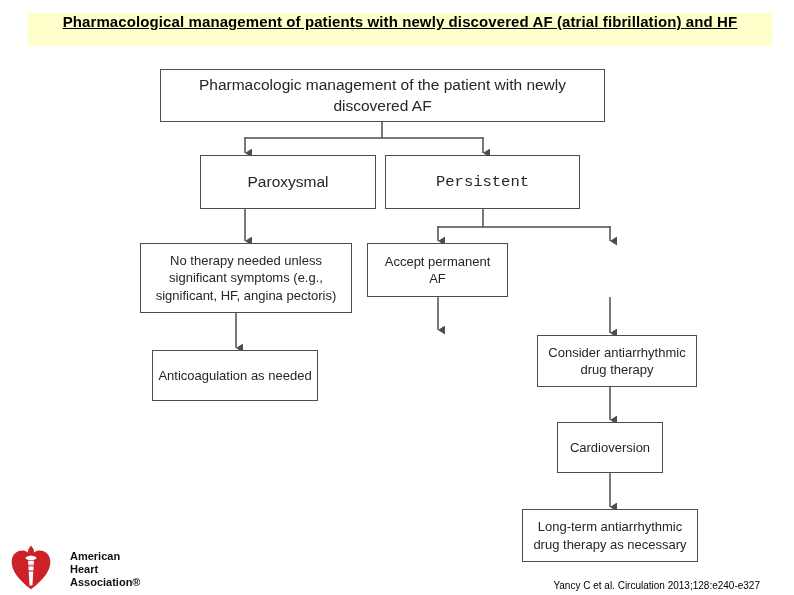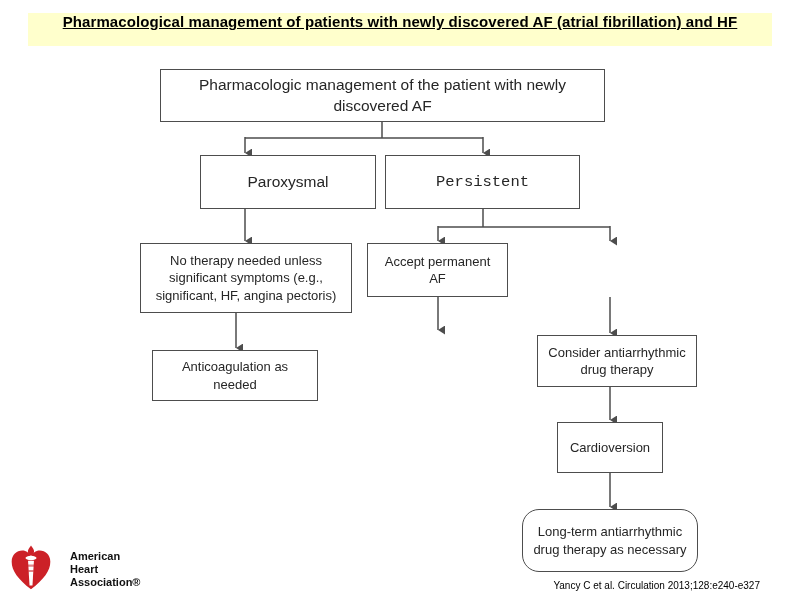--- a/index.html
+++ b/index.html
@@ -29,25 +29,25 @@
     font-size:13px;line-height:1.32;padding:2px 10px;
   }
   .node-lg{font-size:15.5px;}
   
   #n-root         {left:160px;top:69px; width:445px;height:53px;}
   #n-paroxysmal   {left:157px;top:155px;width:176px;height:54px;margin-left:43px;}
   #n-persistent   {left:385px;top:155px;width:195px;height:54px;font-family:Liberation Mono, monospace;}
   #n-no-therapy   {left:140px;top:243px;width:212px;height:70px;}
   #n-accept-af    {left:367px;top:243px;width:141px;height:54px;}
   #n-rate-control {left:527px;top:243px;width:165px;height:54px;}
-  #n-anticoag     {left:152px;top:350px;width:166px;height:51px;padding:10px;}
+  #n-anticoag     {left:152px;top:350px;width:166px;height:51px;padding:1px;}
   #n-anticoag-rate{left:385px;top:332px;width:110px;height:68px;}
   #n-consider     {left:528px;top:335px;width:160px;height:52px;margin-left:9px;}
   #n-cardioversion{left:557px;top:422px;width:106px;height:51px;}
-  #n-long-term    {left:522px;top:509px;width:176px;height:63px;border-radius:17px;}
+  #n-long-term    {left:522px;top:509px;width:176px;height:53px;}
   
   .aha-logo{position:absolute;left:8px;top:545px;display:flex;align-items:center;}
   .aha-text{margin-left:16px;font-weight:bold;color:#111;font-size:11px;line-height:13px;}
   .citation{
     position:absolute;right:34px;top:580px;
     font-size:10px;color:#000;white-space:nowrap;
   }
 </style>
 </head>
 <body>

